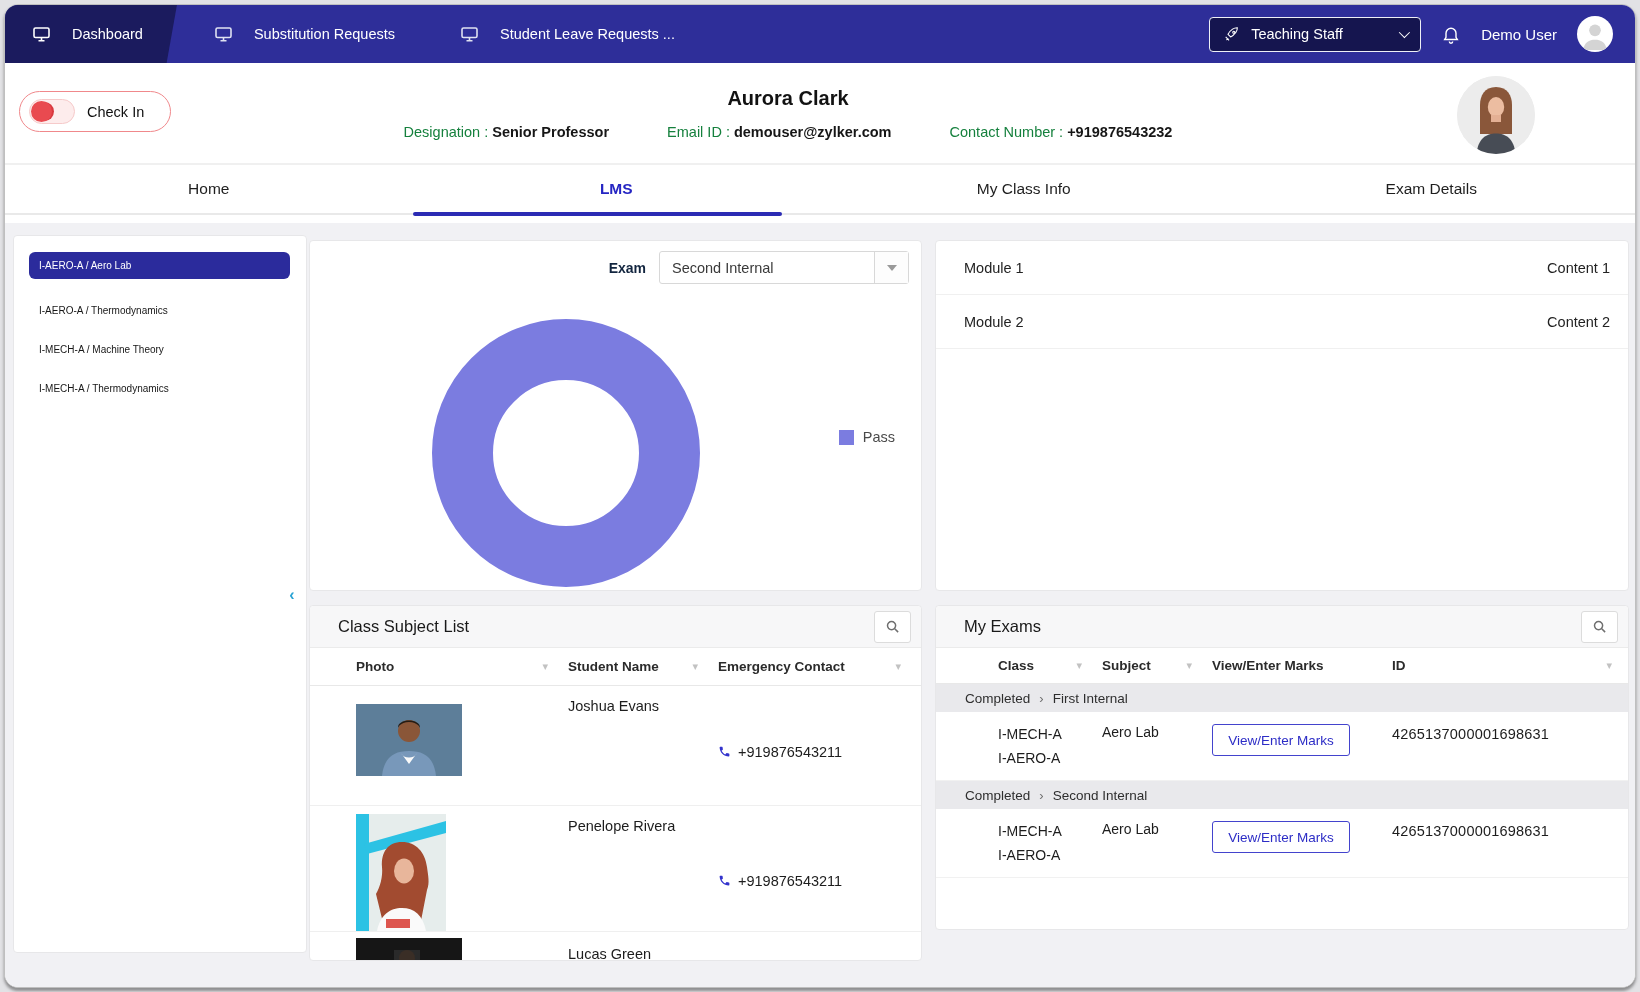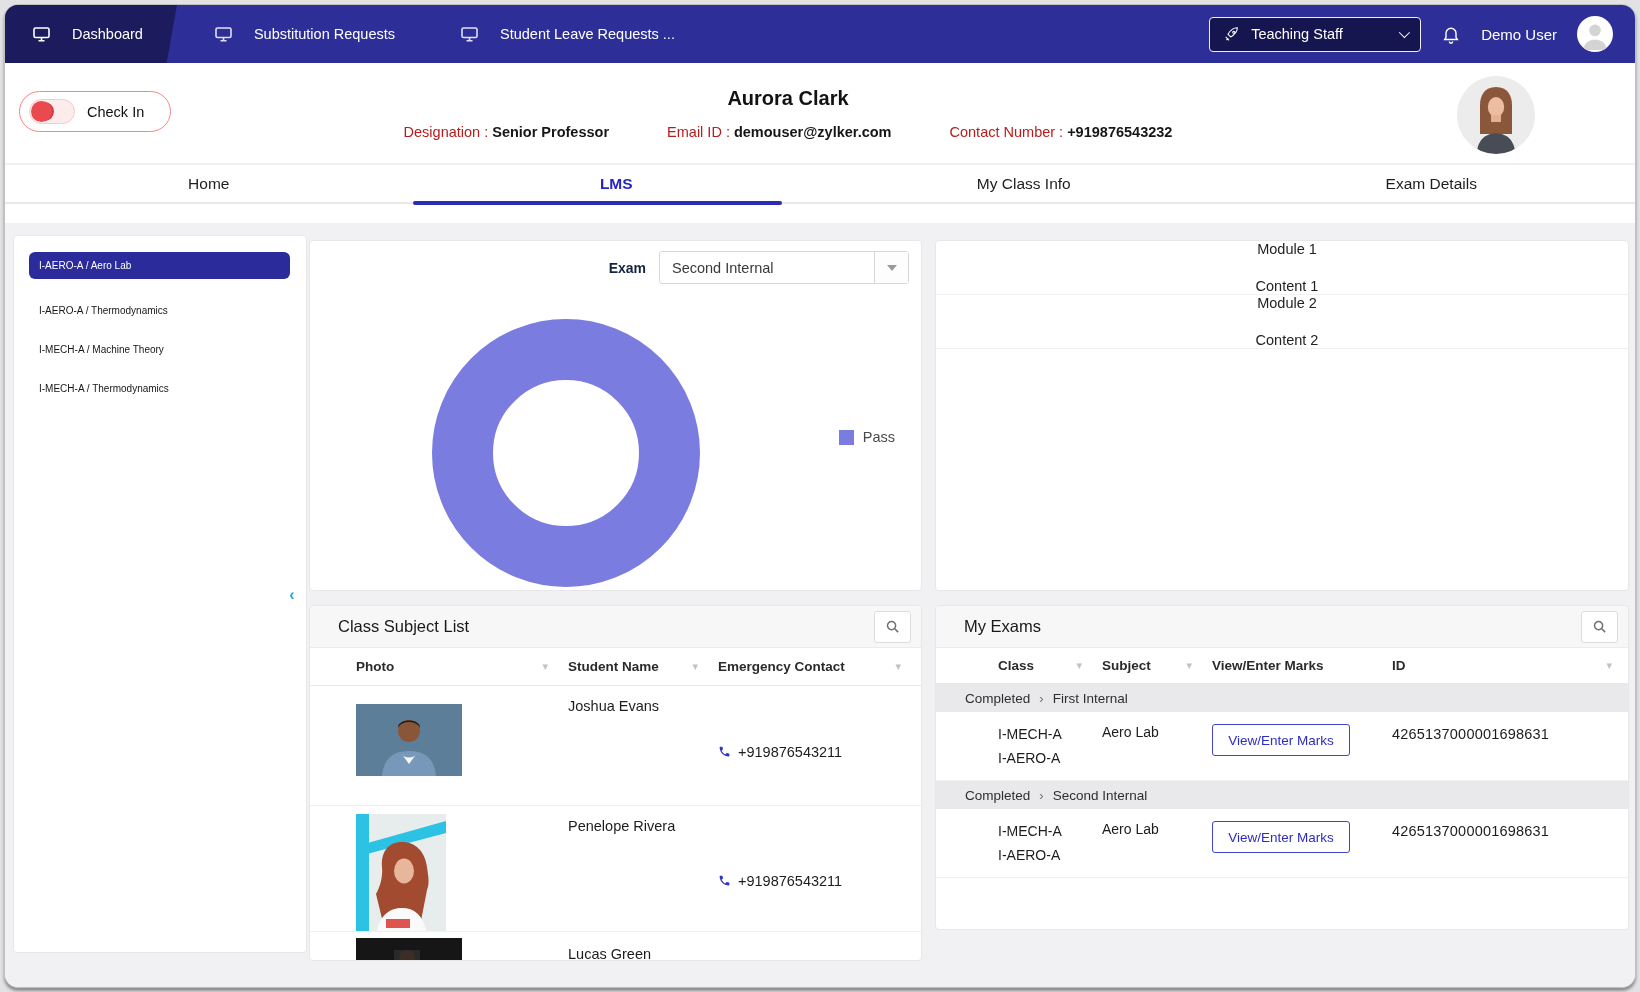--- a/index.html
+++ b/index.html
@@ -60,29 +60,29 @@
     font-size:14.5px; color:#101010; cursor:pointer;
   }
   .toggle { position:relative; width:46px; height:25px; border-radius:13px; background:#fdecec; border:1px solid #f6caca; }
   .knob {
     position:absolute; left:1px; top:1px; width:21px; height:21px; border-radius:50%;
     background:#e94a50; box-shadow:3px 0 0 -1px #d8393f;
   }
   .profile-center { position:absolute; left:0; right:64px; top:24px; text-align:center; }
   .profile-center h1 { font-size:20px; font-weight:700; color:#121212; }
   .profile-fields { margin-top:14px; display:flex; justify-content:center; gap:58px; font-size:14.5px; }
-  .pf-label { color:#b91c1c;text-align:right; }
+  .pf-label { color:#15803d;text-align:right; }
   .pf-value { color:#161616; font-weight:700; margin-left:4px; }
   .header-avatar {
     position:absolute; right:100px; top:13px; width:78px; height:78px;
     border-radius:50%; overflow:hidden; background:#ececec;
   }
 
   
-  .tabbar { position:absolute; top:160px; left:0; right:0; height:39px; background:#fff; display:flex; }
+  .tabbar { position:absolute; top:160px; left:0; right:0; height:50px; background:#fff; display:flex; }
   .tab {
     flex:1; display:flex; align-items:center; justify-content:center;
     font-size:15.5px; color:#1e1e1e; position:relative; cursor:pointer;
     border-bottom:2px solid #e9e9e9;
   }
   .tab.active { color:#2525c3; font-weight:700; }
   .tab.active::after {
     content:""; position:absolute; left:0; right:38px; bottom:-3px; height:4px;
     background:#2b2bb4; border-radius:2px;
   }
@@ -133,21 +133,21 @@
     display:flex; align-items:center; justify-content:center; cursor:pointer;
   }
   .col-caret { color:#c2c2c2; font-size:11px; }
   .col-caret::before { content:"▾"; }
 
   
   .lesson-card { left:930px; top:17px; width:694px; height:351px; }
   .lesson-card .panel-head { height:48px; }
   .lesson-row {
     height:54px; display:flex; align-items:center; justify-content:space-between;
-    padding:0 18px 0 28px; font-size:14.5px; color:#222; border-bottom:1px solid #f0f0f0;flex-direction:column;
+    padding:0 18px 0 28px; font-size:14.5px; color:#222; border-bottom:1px solid #f0f0f0;
   }
 
   
   .students-card { left:304px; top:382px; width:613px; height:356px; overflow:hidden; }
   .stu-cols, .stu-row { display:grid; grid-template-columns:212px 150px 1fr; padding-left:46px; }
   .stu-cols { height:38px; align-items:center; border-bottom:1px solid #e8e8e8; font-size:13.5px; font-weight:700; color:#2b2b2b; }
   .hcell { display:flex; align-items:center; justify-content:space-between; padding-right:20px; }
   .stu-row { border-bottom:1px solid #efefef; }
   .stu-row .photo-cell { padding:18px 0 12px 0; }
   .stu-row .txt-cell { padding-top:12px; font-size:14.5px; color:#1d1d1d; }

